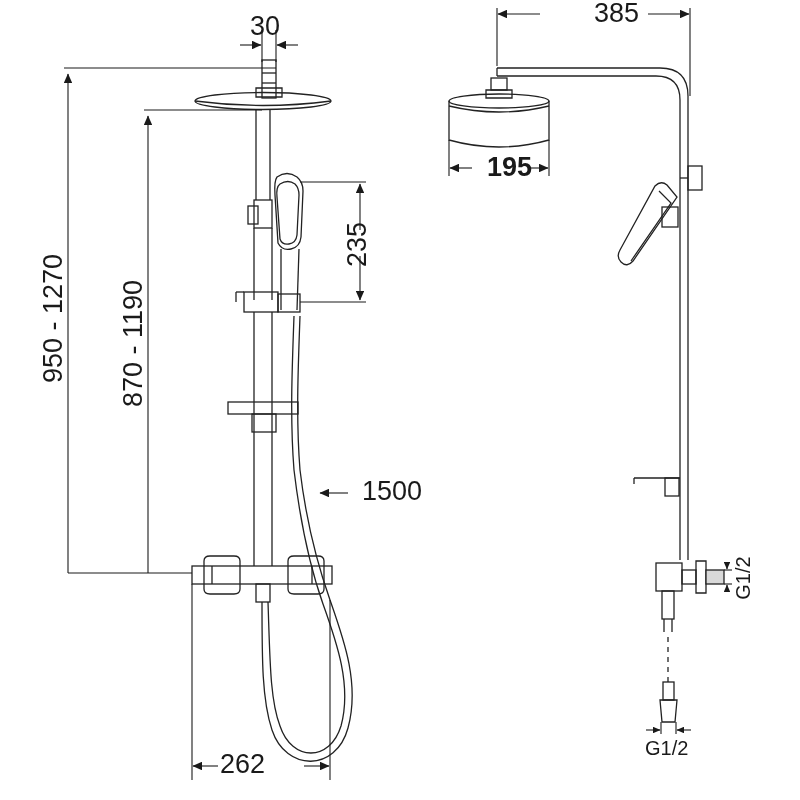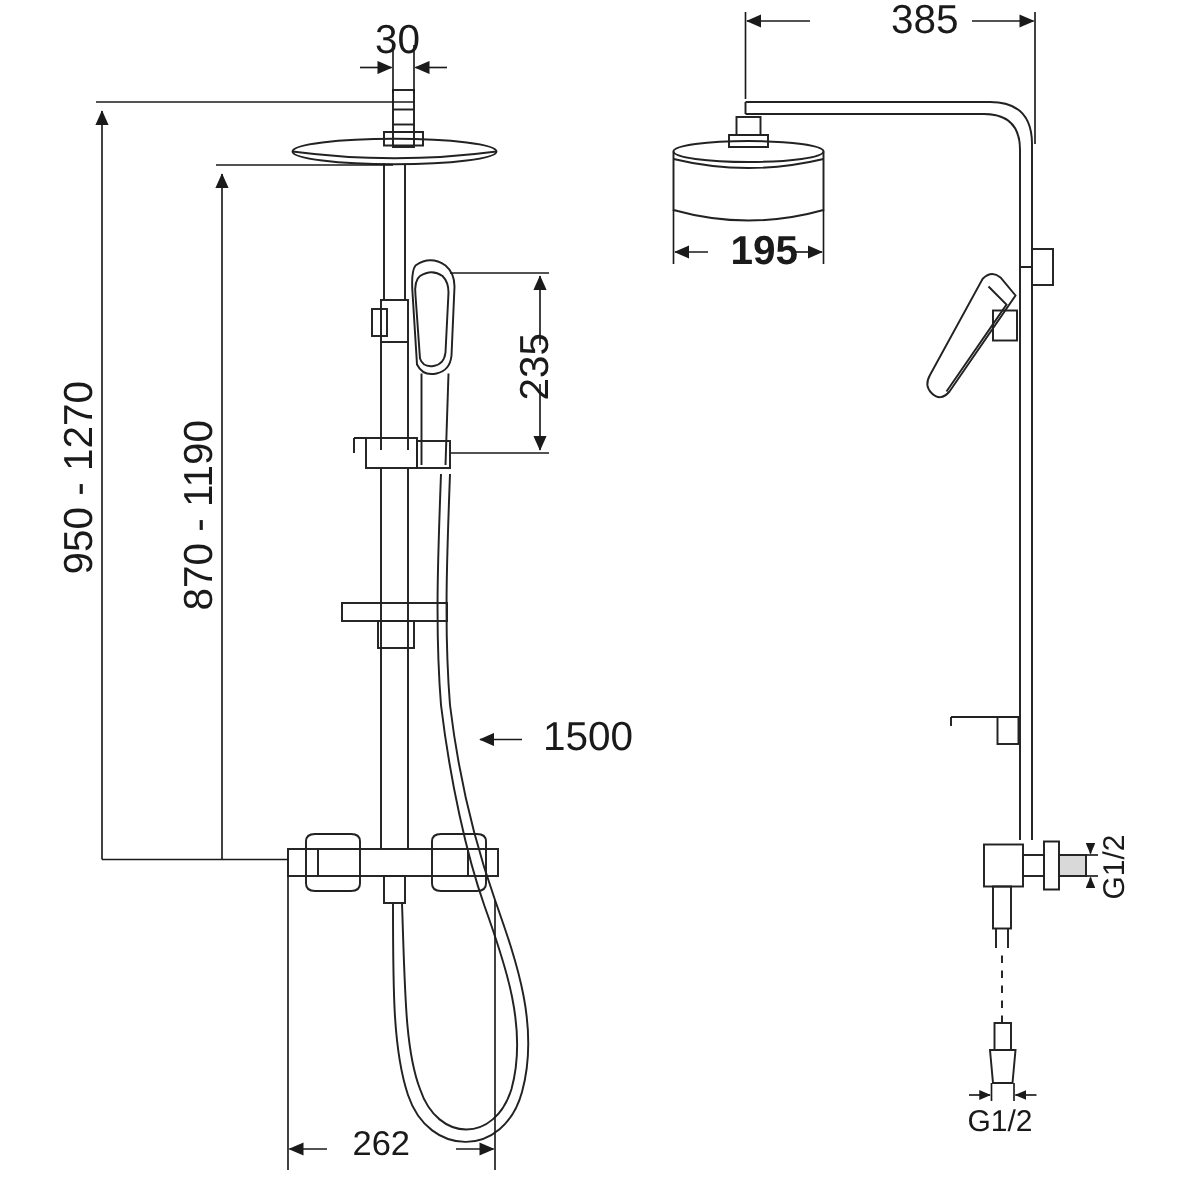--- a/index.html
+++ b/index.html
@@ -168,21 +168,21 @@
 <div class="dimtext" style="left:250px;top:13px;font-size:27px;">30</div>
 
 <div class="dimtext rot" style="left:-32px;top:305px;width:170px;text-align:center;font-size:27px;">950 - 1270</div>
 
 <div class="dimtext rot" style="left:48px;top:330px;width:170px;text-align:center;font-size:27px;">870 - 1190</div>
 
 <div class="dimtext rot" style="left:317px;top:231px;width:80px;text-align:center;font-size:27px;">235</div>
 
 <div class="dimtext" style="left:352px;top:478px;font-size:27px;margin-left:10px;">1500</div>
 
-<div class="dimtext" style="left:235px;top:751px;font-size:23px;">262</div>
+<div class="dimtext" style="left:220px;top:751px;font-size:27px;">262</div>
 
 <div class="dimtext" style="left:578px;top:0px;font-size:27px;margin-left:16px;">385</div>
 
 <div class="dimtext" style="left:487px;top:154px;font-size:27px;font-weight:bold;">195</div>
 
 <div class="dimtext rot" style="left:703px;top:568px;width:80px;text-align:center;font-size:20px;">G1/2</div>
 
 <div class="dimtext" style="left:645px;top:738px;font-size:20px;">G1/2</div>
 
 </div>

